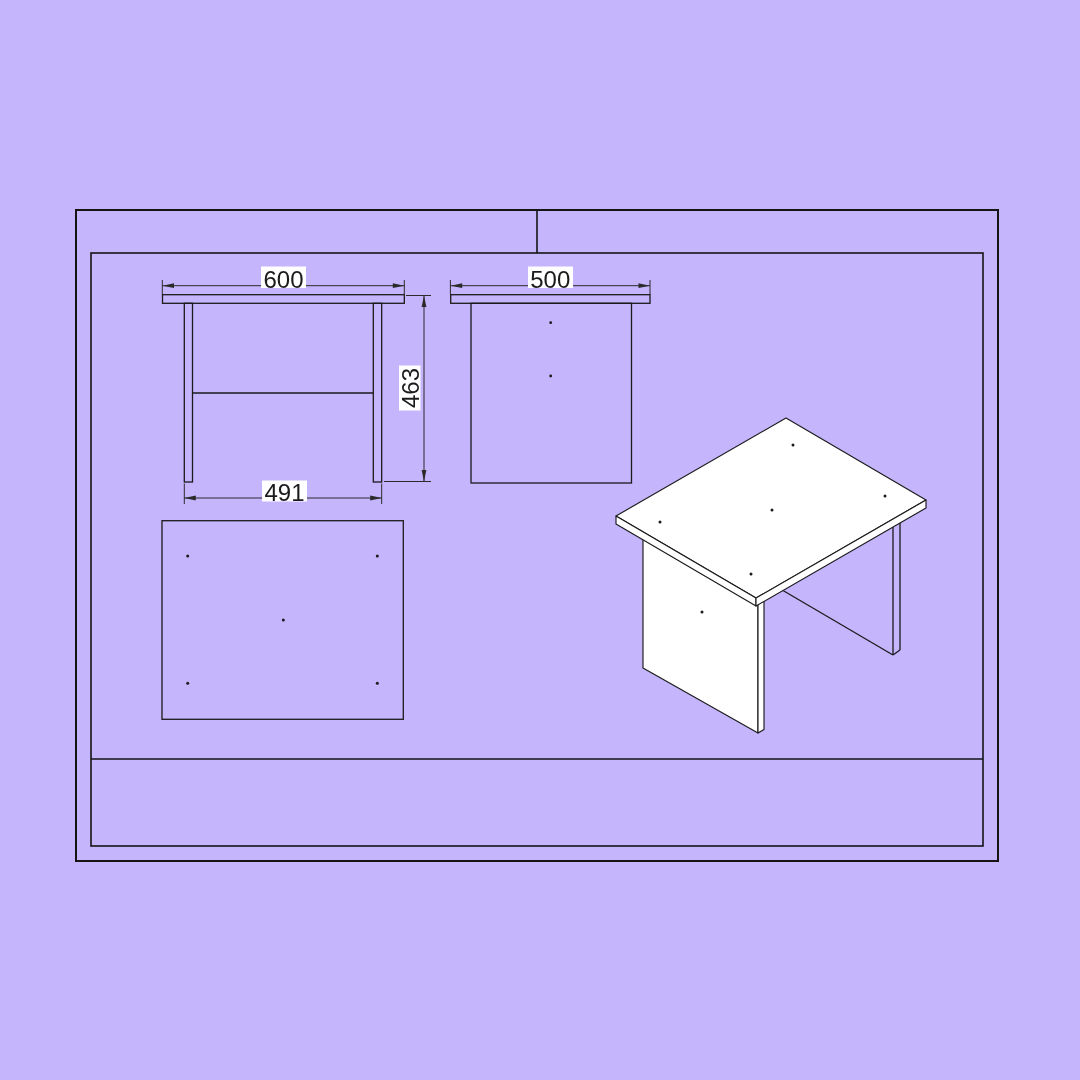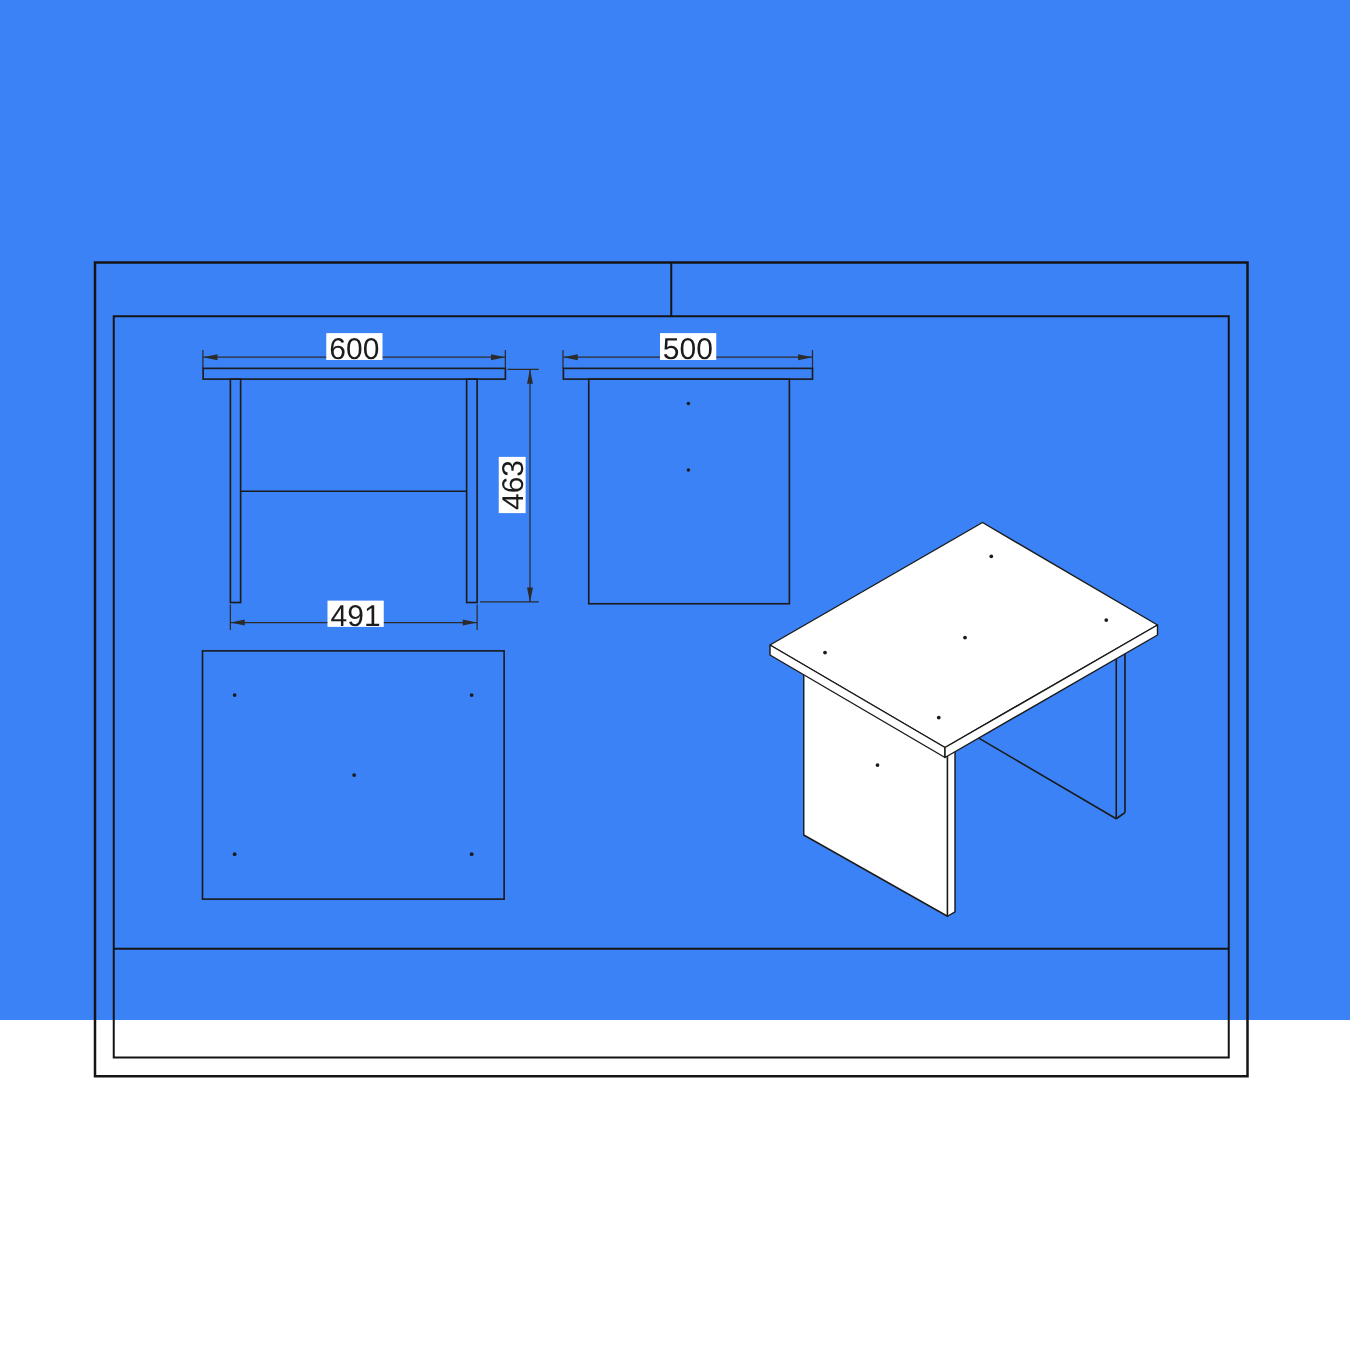--- a/index.html
+++ b/index.html
@@ -6,22 +6,22 @@
     margin: 0;
     padding: 0;
     background: #ffffff;
     width: 1080px;
     height: 1080px;
     font-family: "Liberation Sans", sans-serif;
   }
   .sheet {
     position: relative;
     width: 1080px;
-    height: 816px;
-    background: #3b82f6;
+    height: 1080px;
+    background: #c4b5fd;
   }
   svg { display: block; }
   .frame-line   { fill: none; stroke: #141414; }
   .draw-line    { fill: none; stroke: #1b1b1b; stroke-width: 1.3; }
   .draw-fill    { fill: #ffffff; stroke: #1b1b1b; stroke-width: 1.15; stroke-linejoin: round; }
   .dim-line     { fill: none; stroke: #2b2b2b; stroke-width: 1; }
   .dim-arrow    { fill: #2b2b2b; stroke: none; }
   .dim-text     { font-family: "Liberation Sans", sans-serif; font-size: 24px; fill: #1b1b1b; text-anchor: middle; }
   .text-bg      { fill: #ffffff; stroke: none; }
   .dot          { fill: #1b1b1b; stroke: none; }

